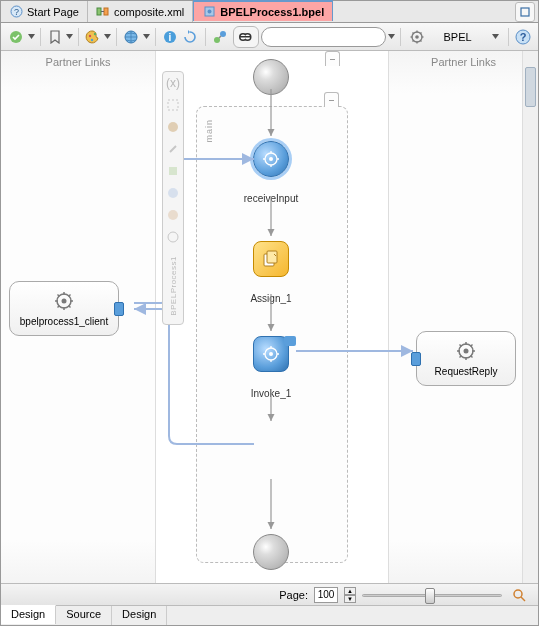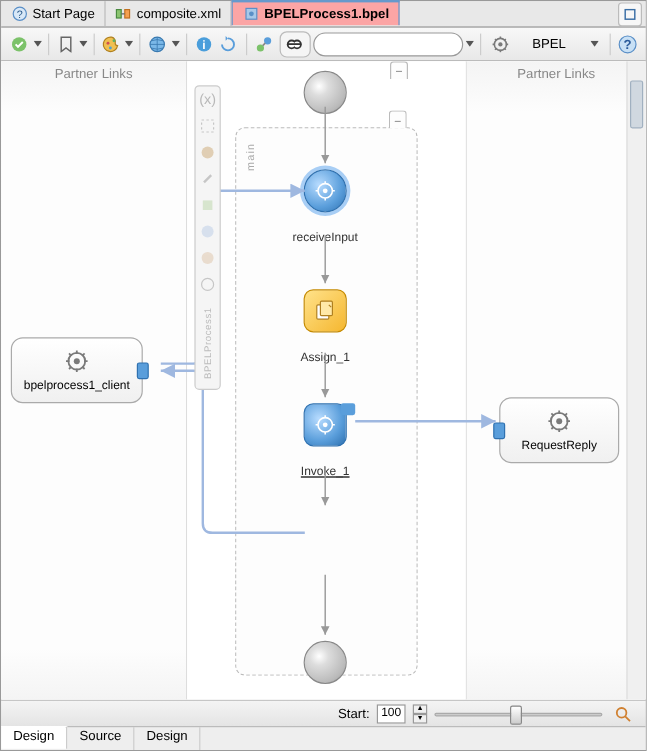--- a/index.html
+++ b/index.html
@@ -302,21 +302,21 @@
         <div class="square assign">
           <svg width="18" height="18">
               <rect x="2" y="4" width="10" height="12" fill="#fff" stroke="#b08020" rx="1"></rect>
               <rect x="5" y="1" width="10" height="12" fill="#ffe9a8" stroke="#b08020" rx="1"></rect>
               <path d="M12 4 L14 6" stroke="#b08020"></path>
             </svg>
         </div>
         <div class="node-label">Assign_1</div>
       </div>
 
-      <div class="node" style="left:70px; top:285px;text-decoration:underline;">
+      <div class="node" style="left:70px; top:285px;">
         <div class="square invoke">
           <svg width="20" height="20">
               <g>
                 <circle cx="10" cy="10" r="6" fill="none" stroke="#fff" stroke-width="1.3"></circle>
                 <circle cx="10" cy="10" r="2" fill="#fff"></circle>
                 <line x1="10" y1="2" x2="10" y2="4" stroke="#fff" stroke-width="1.3"></line>
                 <line x1="10" y1="16" x2="10" y2="18" stroke="#fff" stroke-width="1.3"></line>
                 <line x1="2" y1="10" x2="4" y2="10" stroke="#fff" stroke-width="1.3"></line>
                 <line x1="16" y1="10" x2="18" y2="10" stroke="#fff" stroke-width="1.3"></line>
               </g>
@@ -404,21 +404,21 @@
 
       <path d="M295 300 L412 300" stroke="#9fb8e0" stroke-width="2" fill="none" marker-end="url(#ah2)"></path>
     </svg>
 
     <div class="scrollbar-v">
       <div class="thumb"></div>
     </div>
   </div>
 
   <div class="zoom-bar">
-    <span>Start:</span>
+    <span>Page:</span>
     <input class="zoom-input" value="100" style="">
     <div class="spin">
       <div>▲</div>
       <div>▼</div>
     </div>
     <div class="slider">
       <div class="track"></div>
       <div class="handle"></div>
     </div>
     <div class="tb-btn">

